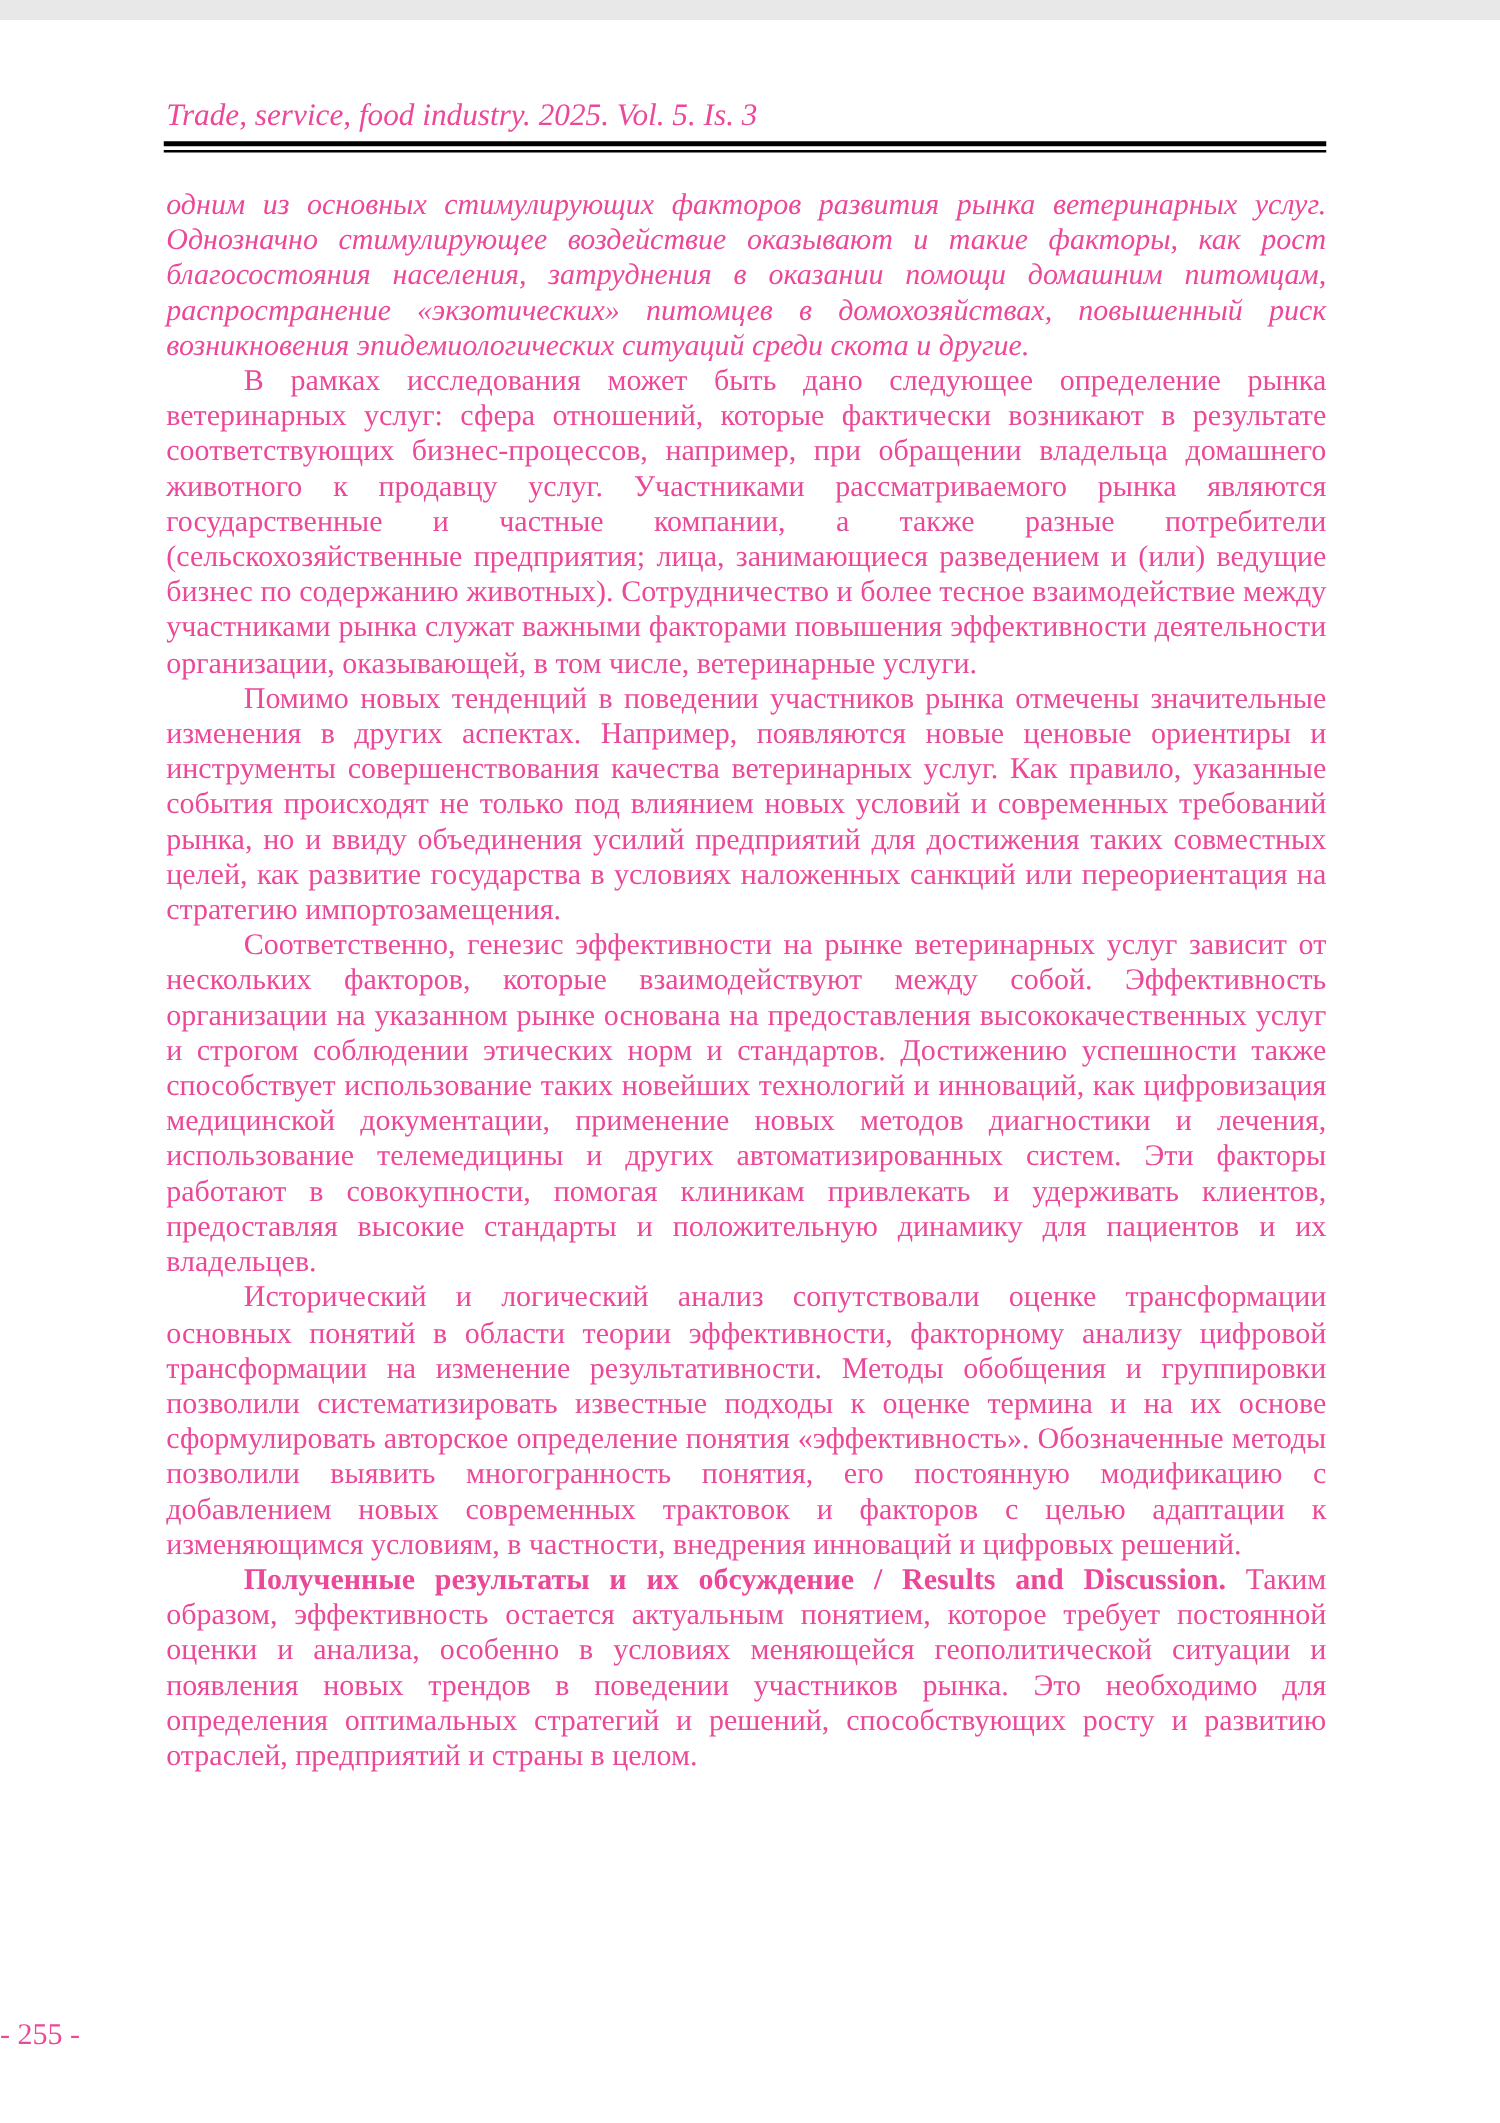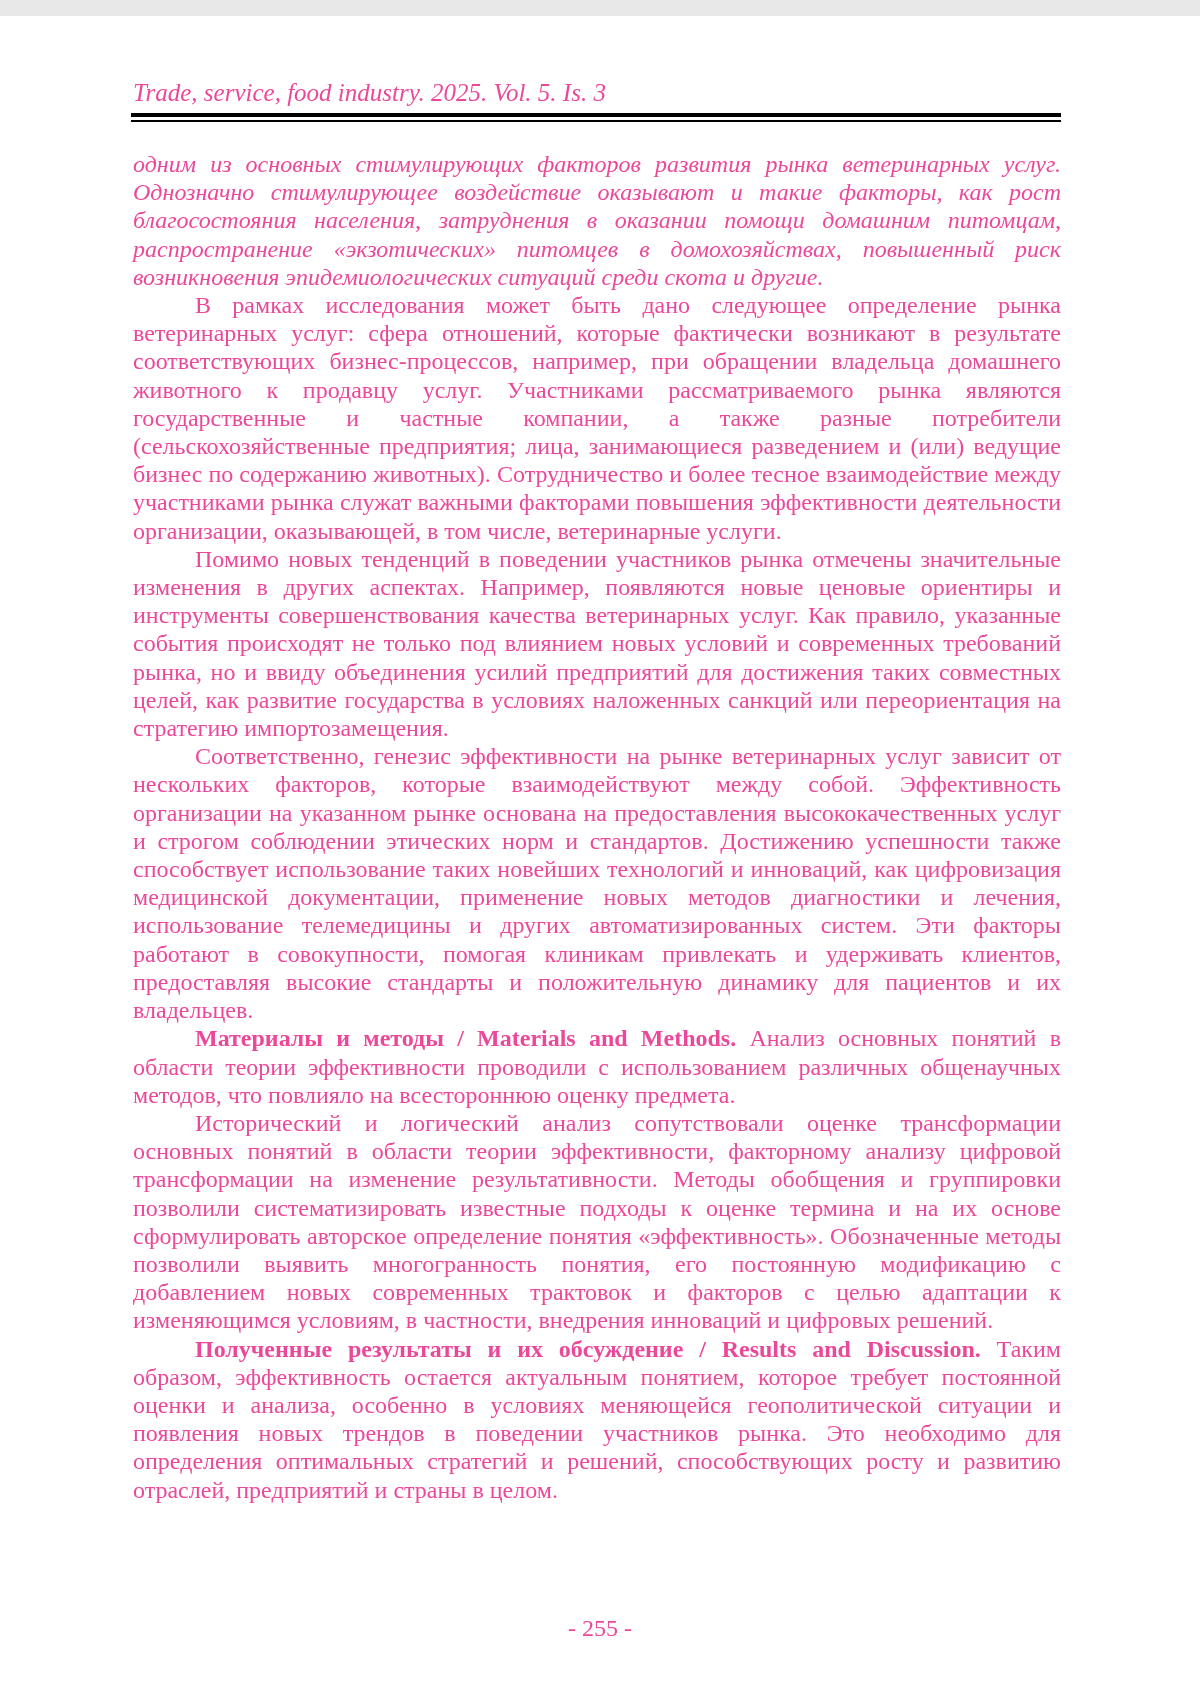--- a/index.html
+++ b/index.html
@@ -65,21 +65,21 @@
     font-style: italic;
   }
   .section-heading {
     font-weight: bold;
   }
   .page-number {
     position: absolute;
     left: 0;
     top: 1598px;
     width: 1200px;
-    text-align: center;
+    text-align: left;
     font-size: 24px;
     line-height: 28px;
   }
 </style>
 </head>
 <body>
 
 <div class="page">
 
   <div class="running-head">Trade, service, food industry. 2025. Vol. 5. Is. 3</div>
@@ -101,23 +101,20 @@
     </p>
 
     <p>
       <span>Помимо новых тенденций в поведении участников рынка отмечены значительные изменения в других аспектах. Например, появляются новые ценовые ориентиры и инструменты совершенствования качества ветеринарных услуг. Как правило, указанные события происходят не только под влиянием новых условий и современных требований рынка, но и ввиду объединения усилий предприятий для достижения таких совместных целей, как развитие государства в условиях наложенных санкций или переориентация на стратегию импортозамещения.</span>
     </p>
 
     <p>
       <span>Соответственно, генезис эффективности на рынке ветеринарных услуг зависит от нескольких факторов, которые взаимодействуют между собой. Эффективность организации на указанном рынке основана на предоставления высококачественных услуг и строгом соблюдении этических норм и стандартов. Достижению успешности также способствует использование таких новейших технологий и инноваций, как цифровизация медицинской документации, применение новых методов диагностики и лечения, использование телемедицины и других автоматизированных систем. Эти факторы работают в совокупности, помогая клиникам привлекать и удерживать клиентов, предоставляя высокие стандарты и положительную динамику для пациентов и их владельцев.</span>
     </p>
 
-    <p>
-      <span class="section-heading">Материалы и методы / Materials and Methods.</span><span> Анализ основных понятий в области теории эффективности проводили с использованием различных общенаучных методов, что повлияло на всестороннюю оценку предмета.</span>
-    </p>
 
     <p>
       <span>Исторический и логический анализ сопутствовали оценке трансформации основных понятий в области теории эффективности, факторному анализу цифровой трансформации на изменение результативности. Методы обобщения и группировки позволили систематизировать известные подходы к оценке термина и на их основе сформулировать авторское определение понятия «эффективность». Обозначенные методы позволили выявить многогранность понятия, его постоянную модификацию с добавлением новых современных трактовок и факторов с целью адаптации к изменяющимся условиям, в частности, внедрения инноваций и цифровых решений.</span>
     </p>
 
     <p>
       <span class="section-heading">Полученные результаты и их обсуждение / Results and Discussion.</span><span> Таким образом, эффективность остается актуальным понятием, которое требует постоянной оценки и анализа, особенно в условиях меняющейся геополитической ситуации и появления новых трендов в поведении участников рынка. Это необходимо для определения оптимальных стратегий и решений, способствующих росту и развитию отраслей, предприятий и страны в целом.</span>
     </p>
 
   </div>

